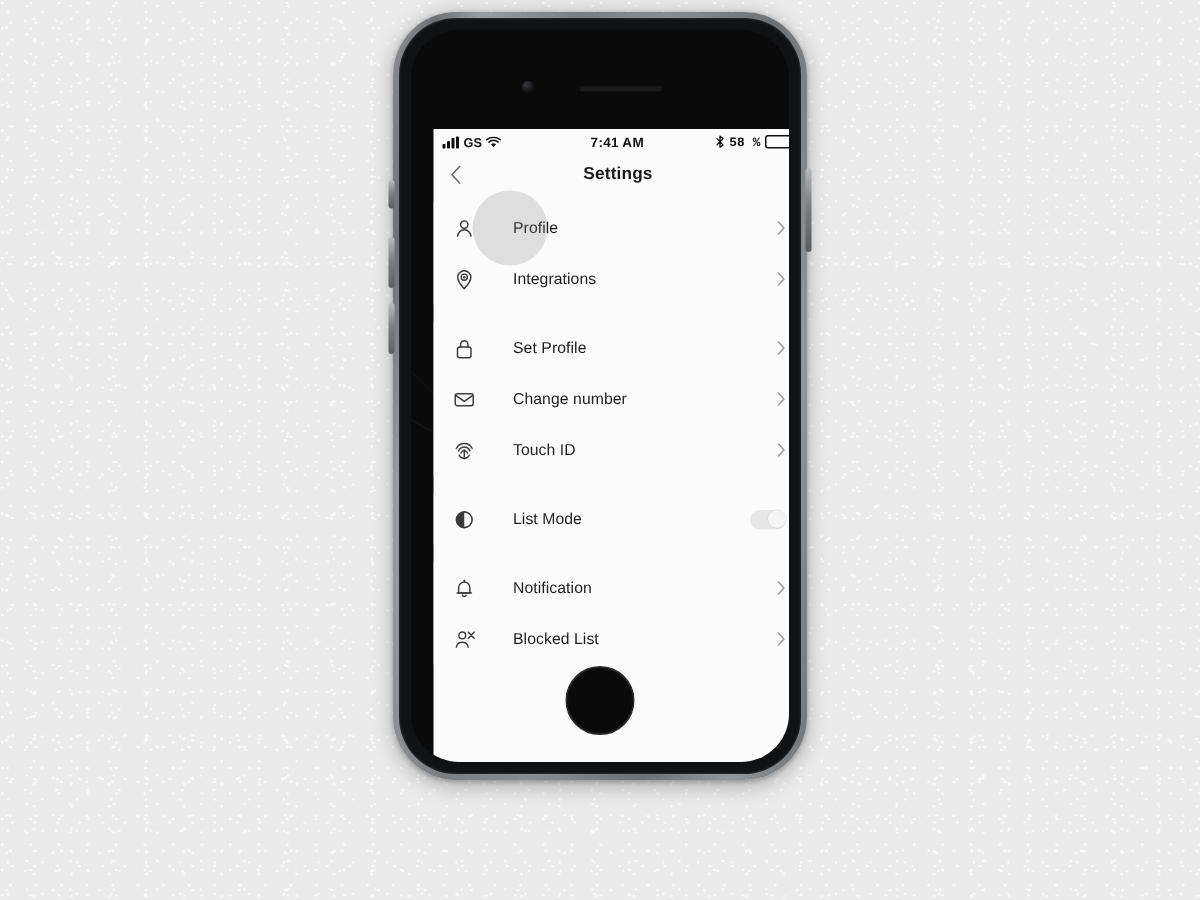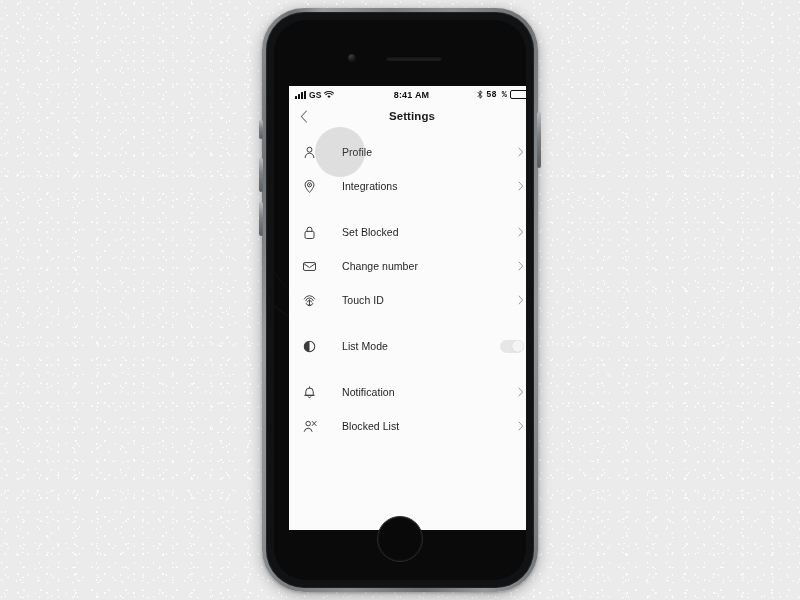--- a/index.html
+++ b/index.html
@@ -31,21 +31,21 @@
       radial-gradient(circle at 55% 91%, rgba(255,255,255,.85) 0 0.7px, transparent 1px);
     background-size: 19px 17px, 23px 21px, 17px 23px, 29px 19px, 21px 27px, 25px 15px, 31px 25px, 15px 29px;
   }
 
   
   #phone {
     position: absolute;
     left: 262px;
     top: 8px;
     width: 276px;
-    height: 584px;
+    height: 512px;
     border-radius: 42px;
     background: linear-gradient(100deg, #8e9093 0%, #6f7275 8%, #9a9da0 16%, #7b7e81 34%, #8a8d90 50%, #6e7174 70%, #94979a 86%, #727578 100%);
     box-shadow: 0 3px 14px rgba(0,0,0,.30), 0 1px 3px rgba(0,0,0,.20);
   }
   #phone-inner {
     position: absolute;
     left: 4px;
     top: 4px;
     right: 4px;
     bottom: 4px;
@@ -315,21 +315,21 @@
             <span>GS</span>
             <span style="display:flex;align-items:center;">
               <svg width="10" height="8" viewBox="0 0 10 8" aria-hidden="true">
                 <path d="M5 7.1 L3.35 5.25 a2.4 2.4 0 0 1 3.3 0 Z" fill="#101010"></path>
                 <path d="M1.9 3.7 a4.6 4.6 0 0 1 6.2 0" stroke="#101010" stroke-width="1.05" fill="none" stroke-linecap="round"></path>
                 <path d="M0.55 2.1 a6.9 6.9 0 0 1 8.9 0" stroke="#101010" stroke-width="1.05" fill="none" stroke-linecap="round"></path>
               </svg>
             </span>
           </div>
 
-          <div id="status-time">8:41 AM</div>
+          <div id="status-time">7:41 AM</div>
 
           <div id="status-right">
             <span style="display:flex;align-items:center;">
               <svg width="6" height="9" viewBox="0 0 6 9" aria-hidden="true">
                 <path d="M1 2.4 L5 6.6 L3 8.2 L3 0.8 L5 2.4 L1 6.6" stroke="#101010" stroke-width="0.85" fill="none" stroke-linejoin="round" stroke-linecap="round"></path>
               </svg>
             </span>
             <span>58 %</span>
             <span class="battery-shell">
               <span class="battery-fill" id="battery-fill" style="width: 58%;"></span>
@@ -382,21 +382,21 @@
               </div>
             </div>
             <div class="group">
               <div class="row">
                 <div class="row-icon">
                   <svg width="15" height="15" viewBox="0 0 16 16">
                     <rect x="3.2" y="6.8" width="9.6" height="7.6" rx="1.6" stroke="#3b3b3b" stroke-width="1.05" fill="none"></rect>
                     <path d="M5.4 6.8 V4.9 a2.6 2.6 0 0 1 5.2 0 V6.8" stroke="#3b3b3b" stroke-width="1.05" fill="none" stroke-linecap="round"></path>
                   </svg>
                 </div>
-                <div class="row-label">Set Blocked</div>
+                <div class="row-label">Set Profile</div>
                 <div class="row-chevron">
                   <svg width="6" height="10" viewBox="0 0 6 10" aria-hidden="true">
                     <path d="M1 1 L4.6 5 L1 9" stroke="#9a9a9a" stroke-width="1" fill="none" stroke-linecap="round" stroke-linejoin="round"></path>
                   </svg>
                 </div>
               </div>
               <div class="row">
                 <div class="row-icon">
                   <svg width="15" height="15" viewBox="0 0 16 16">
                     <rect x="1.6" y="3.8" width="12.8" height="8.4" rx="1.5" stroke="#3b3b3b" stroke-width="1.05" fill="none"></rect>

